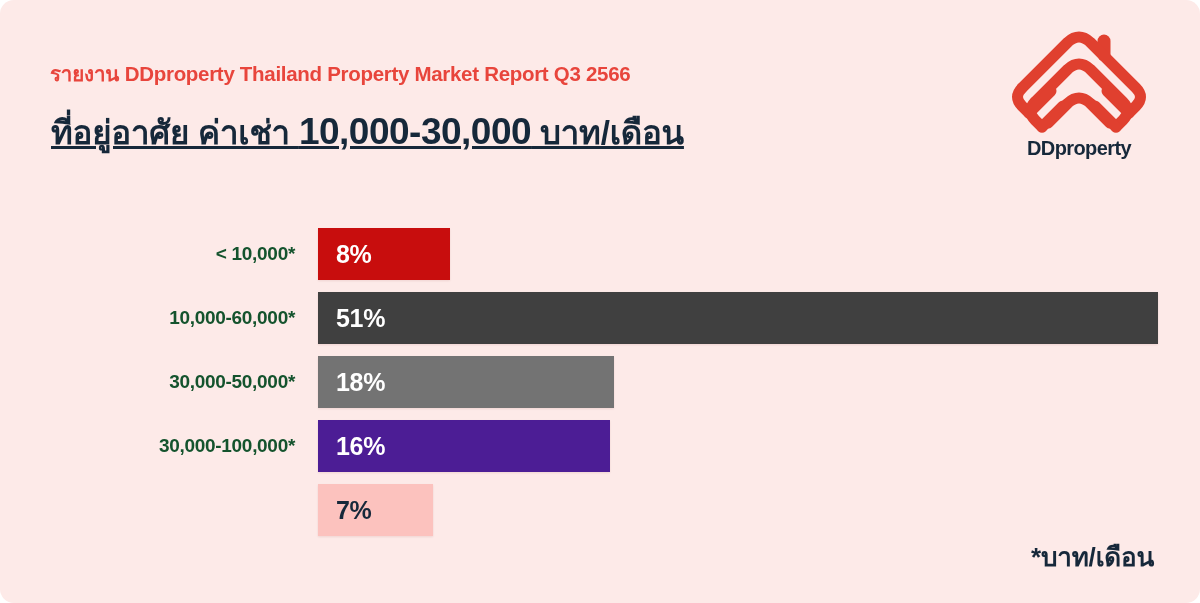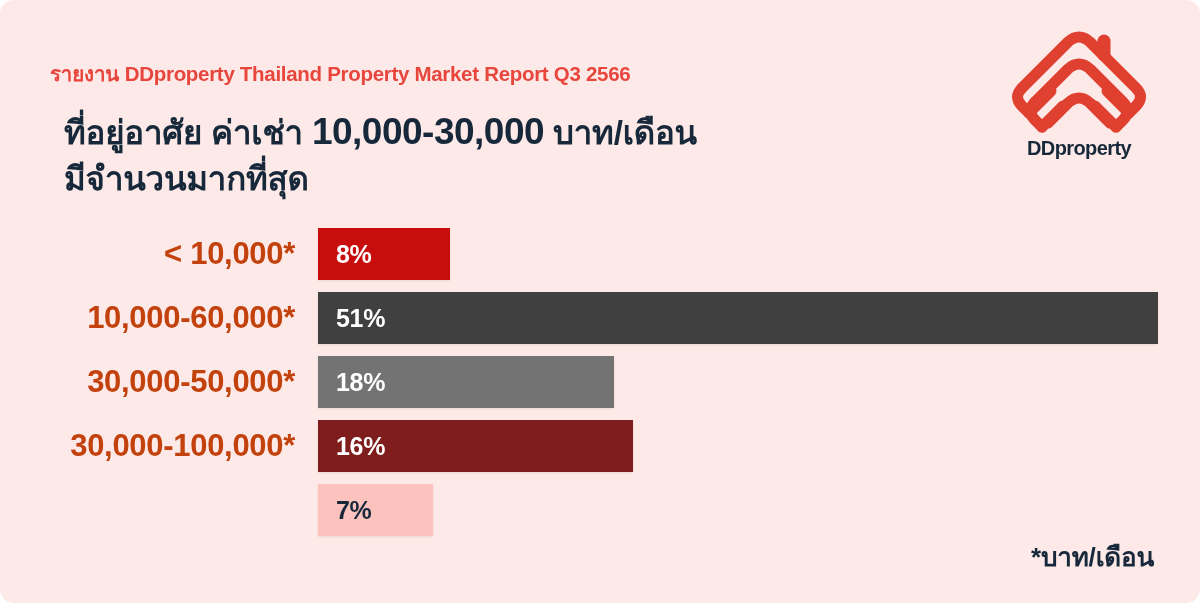--- a/index.html
+++ b/index.html
@@ -40,28 +40,29 @@
   .eyebrow .eyebrow-thai {
     font-weight: 700;
   }
   .eyebrow .eyebrow-en {
     font-weight: 700;
     letter-spacing: -0.3px;
   }
 
   .headline {
     position: absolute;
-    left: 64px;
+    left: 51px;
     top: 108px;
     width: 800px;
     color: #16283a;
     font-size: 33px;
     font-weight: 700;
     line-height: 1.32;
     letter-spacing: -0.2px;
+    text-decoration: underline;
   }
   .headline .hl-big {
     font-size: 37px;
     font-weight: 800;
     letter-spacing: -0.5px;
   }
   .headline-line {
     display: block;
     white-space: nowrap;
   }
@@ -100,23 +101,23 @@
   .bar-row {
     position: relative;
     height: 64px;
     width: 1200px;
   }
   .cat-label {
     position: absolute;
     right: 905px;          
     top: 50%;
     transform: translateY(-50%);
-    font-size: 31px;
-    font-weight: 700;
-    color: #c2410c;
+    font-size: 19px;
+    font-weight: 700;
+    color: #14532d;
     letter-spacing: -0.3px;
     white-space: nowrap;
     text-align: right;
   }
   .bar-track {
     position: absolute;
     left: 318px;
     top: 50%;
     transform: translateY(-50%);
     height: 100%;
@@ -156,21 +157,20 @@
 
 <div class="infographic" style="background-color: rgb(253, 234, 232);">
 
   <div class="eyebrow" style="color: rgb(232, 69, 60);">
     <span class="eyebrow-thai">รายงาน</span>
     <span class="eyebrow-en">DDproperty Thailand Property Market Report Q3 2566</span>
   </div>
 
   <div class="headline" style="color: rgb(22, 40, 58);">
     <span class="headline-line"><span>ที่อยู่อาศัย ค่าเช่า </span><span class="hl-big">10,000-30,000</span><span> บาท/เดือน</span></span>
-    <span class="headline-line">มีจำนวนมากที่สุด</span>
   </div>
 
   <div class="logo">
     <svg class="logo-mark" width="136" height="112" viewBox="0 0 136 112" aria-hidden="true">
       <g fill="none" stroke="#E0402F" stroke-width="11" stroke-linejoin="round" stroke-linecap="round">
 
         <path d="M93 17 L93 31" stroke-width="13"></path>
 
         <path d="M11 64 L57 18 Q68 8 79 18 L125 64 Q134 73 125 82 L118 89"></path>
         <path d="M11 64 Q2 73 11 82 L18 89"></path>
@@ -215,21 +215,21 @@
       <div class="bar-track">
         <div class="bar" style="width: 296.46px; background-color: #737373;">
           <span class="bar-value" style="color: rgb(255, 255, 255);">18%</span>
         </div>
       </div>
     </div>
 
     <div class="bar-row">
       <div class="cat-label">30,000-100,000*</div>
       <div class="bar-track">
-        <div class="bar" style="width: 315px; background-color: #7f1d1d;">
+        <div class="bar" style="width: 292px; background-color: #4c1d95;">
           <span class="bar-value" style="color: rgb(255, 255, 255);">16%</span>
         </div>
       </div>
     </div>
 
     <div class="bar-row">
       <div class="bar-track">
         <div class="bar" style="width: 115.29px; background-color: rgb(252, 194, 190);">
           <span class="bar-value" style="color: rgb(22, 40, 58);">7%</span>
         </div>

